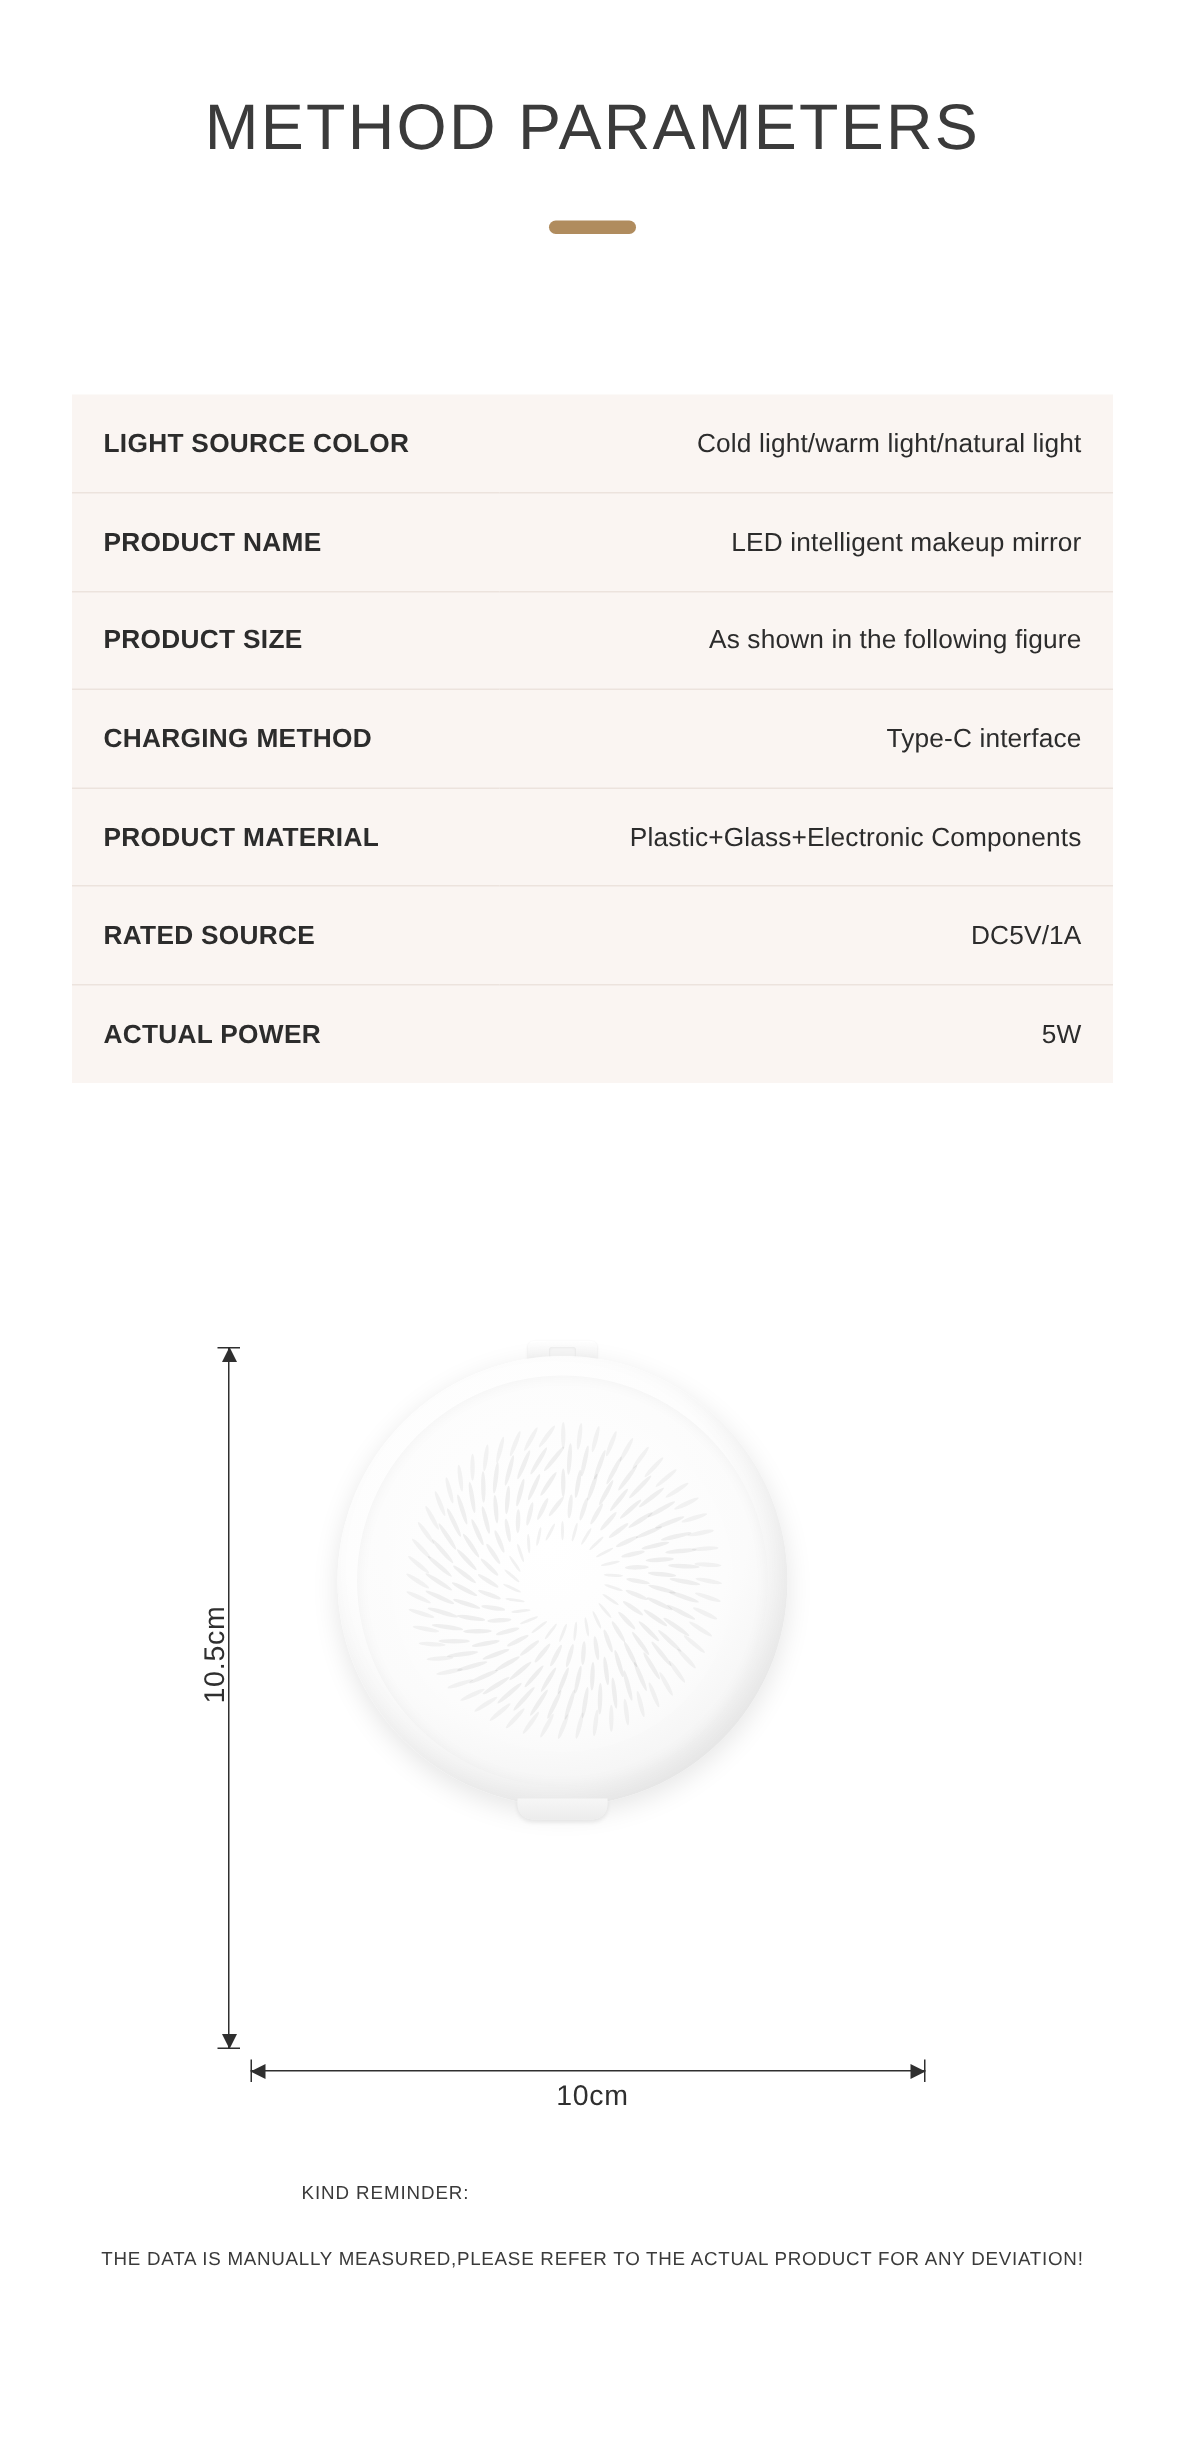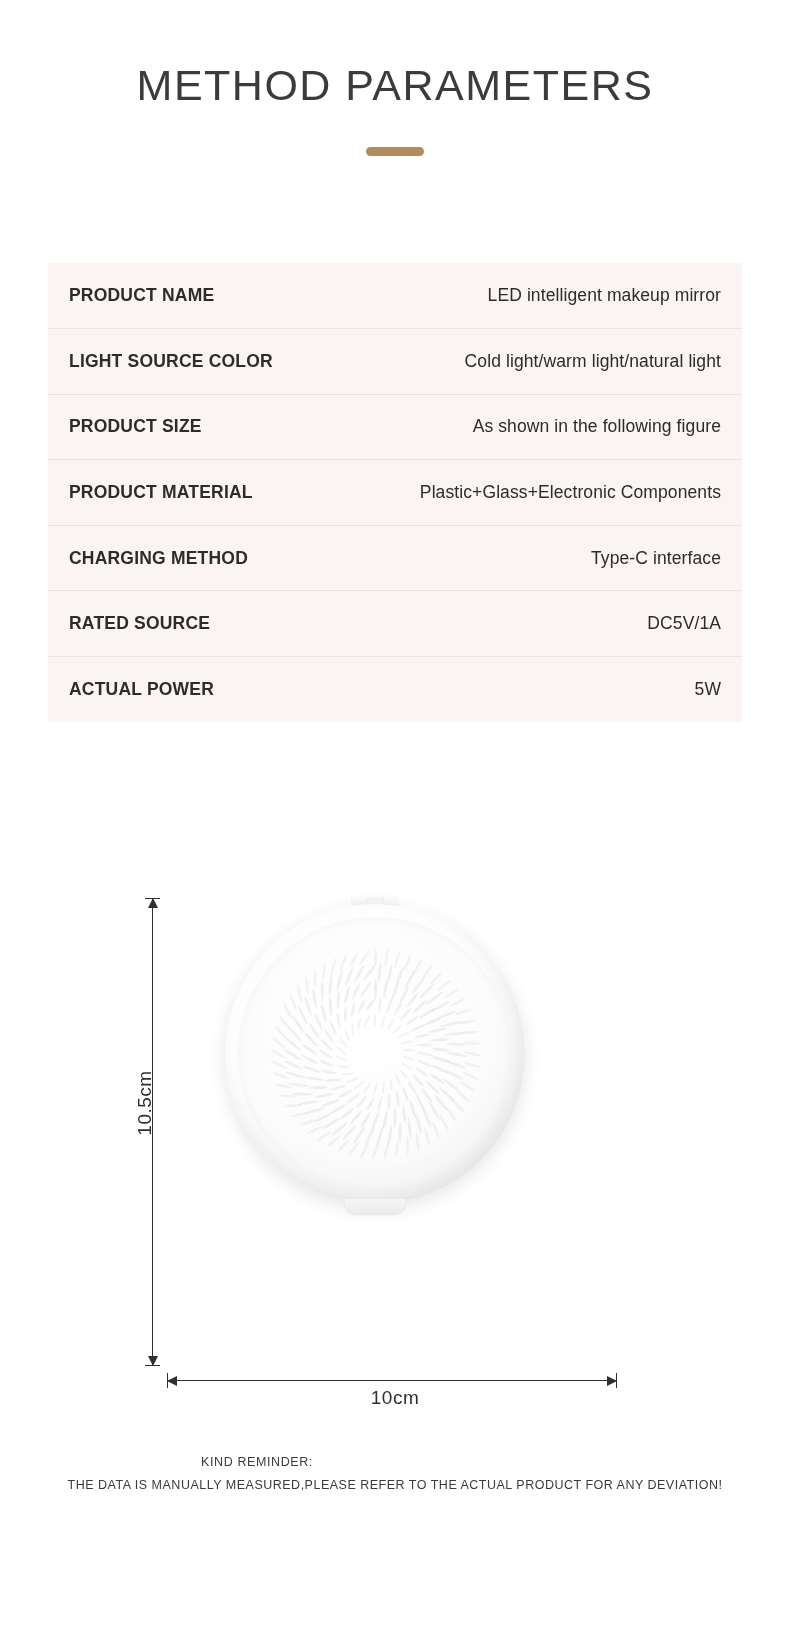--- a/index.html
+++ b/index.html
@@ -287,55 +287,55 @@
     font-size: 12.5px;
     color: #3a3a3a;
     letter-spacing: 0.6px;
     margin-left: -276px;
   }
   .note-body {
     text-align: center;
     font-size: 12.5px;
     color: #3a3a3a;
     letter-spacing: 0.5px;
-    margin-top: 9px;
+    margin-top: 30px;
   }
 </style>
 </head>
 <body>
 
 <div class="page">
 
   <div class="header">
     <div class="header-title">METHOD PARAMETERS</div>
     <div class="header-rule"></div>
   </div>
 
   <div class="spec-wrap">
     <table class="spec-table">
       <tbody>
         <tr class="spec-row">
+          <td class="spec-label">LIGHT SOURCE COLOR</td>
+          <td class="spec-value">Cold light/warm light/natural light</td>
+        </tr>
+        <tr class="spec-row">
           <td class="spec-label">PRODUCT NAME</td>
           <td class="spec-value">LED intelligent makeup mirror</td>
         </tr>
         <tr class="spec-row">
-          <td class="spec-label">LIGHT SOURCE COLOR</td>
-          <td class="spec-value">Cold light/warm light/natural light</td>
-        </tr>
-        <tr class="spec-row">
           <td class="spec-label">PRODUCT SIZE</td>
           <td class="spec-value">As shown in the following figure</td>
         </tr>
         <tr class="spec-row">
+          <td class="spec-label">CHARGING METHOD</td>
+          <td class="spec-value">Type-C interface</td>
+        </tr>
+        <tr class="spec-row">
           <td class="spec-label">PRODUCT MATERIAL</td>
           <td class="spec-value">Plastic+Glass+Electronic Components</td>
-        </tr>
-        <tr class="spec-row">
-          <td class="spec-label">CHARGING METHOD</td>
-          <td class="spec-value">Type-C interface</td>
         </tr>
         <tr class="spec-row">
           <td class="spec-label">RATED SOURCE</td>
           <td class="spec-value">DC5V/1A</td>
         </tr>
         <tr class="spec-row">
           <td class="spec-label">ACTUAL POWER</td>
           <td class="spec-value">5W</td>
         </tr>
       </tbody>

